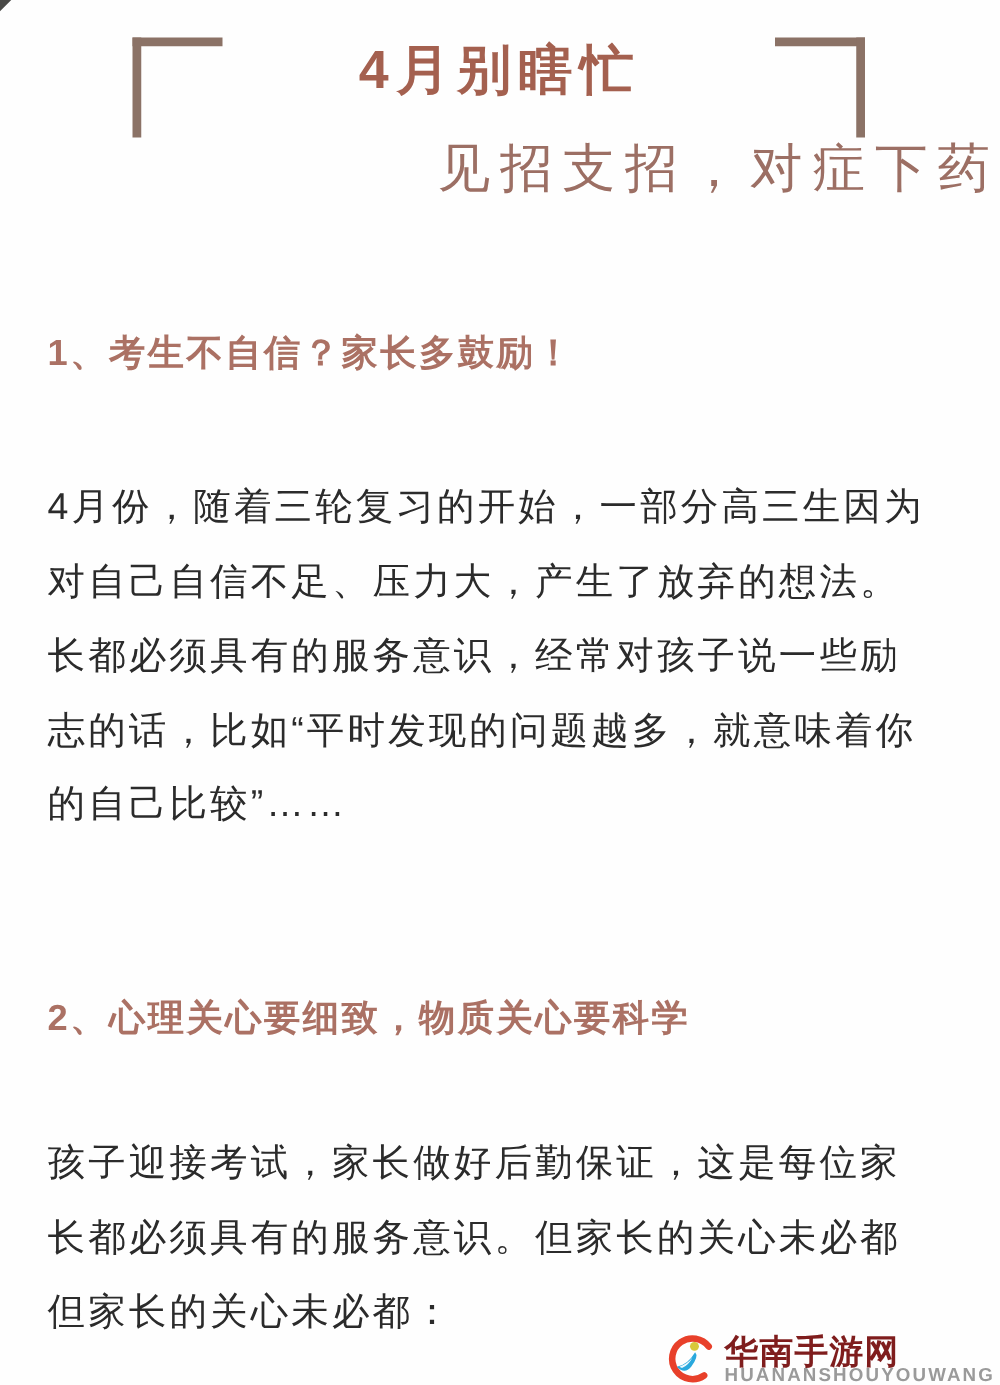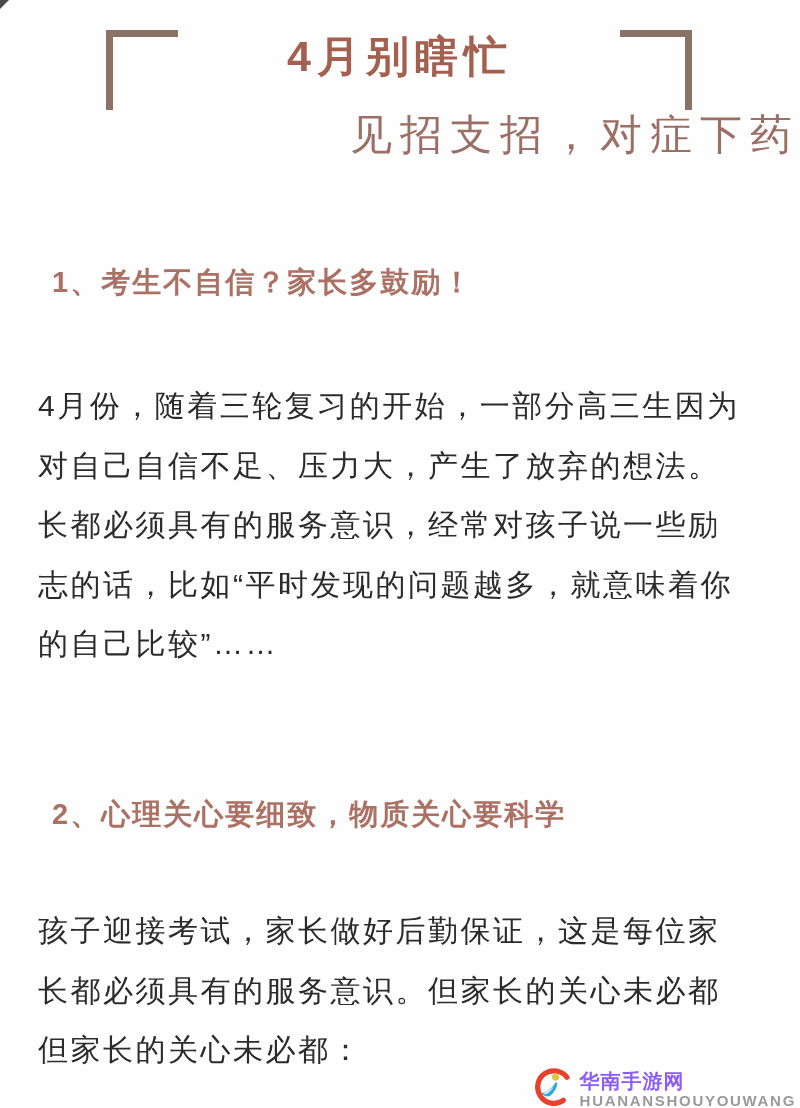--- a/index.html
+++ b/index.html
@@ -64,21 +64,20 @@
   }
 
   .section-heading {
     position: absolute;
     left: 38px;
     font-size: 29px;
     font-weight: bold;
     color: #ab7164;
     letter-spacing: 2px;
     white-space: nowrap;
-    margin-left: 14px;
   }
   .section-heading-1 { top: 263px; }
   .section-heading-2 { top: 795px; }
 
   .paragraph {
     position: absolute;
     left: 38px;
     width: 732px;
     font-size: 30px;
     color: #2b2b2b;
@@ -97,23 +96,23 @@
     position: absolute;
     right: 4px;
     bottom: 1px;
     display: flex;
     align-items: center;
     gap: 5px;
   }
   .watermark-logo { width: 42px; height: 42px; flex: 0 0 auto; }
   .watermark-text { display: flex; flex-direction: column; align-items: flex-start; }
   .watermark-name {
-    font-size: 20px;
+    font-size: 27px;
     font-weight: bold;
-    color: #8b5cf6;
+    color: #7f1d1d;
     letter-spacing: 1px;
     line-height: 30px;
     white-space: nowrap;
   }
   .watermark-romanized {
     font-size: 15px;
     font-weight: bold;
     color: #9a9a9a;
     letter-spacing: 1.7px;
     line-height: 10px;

